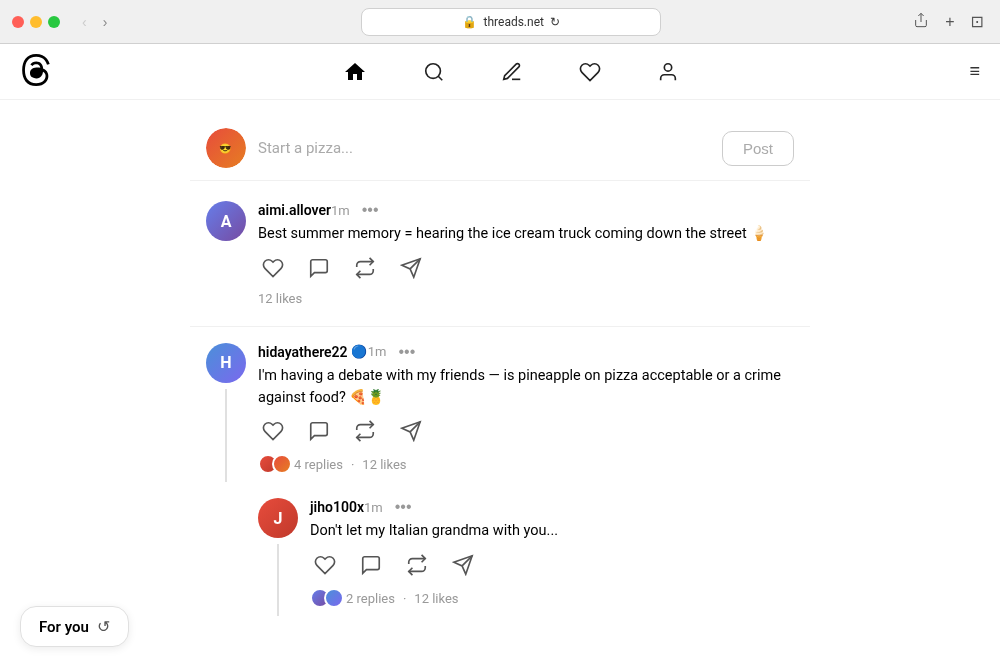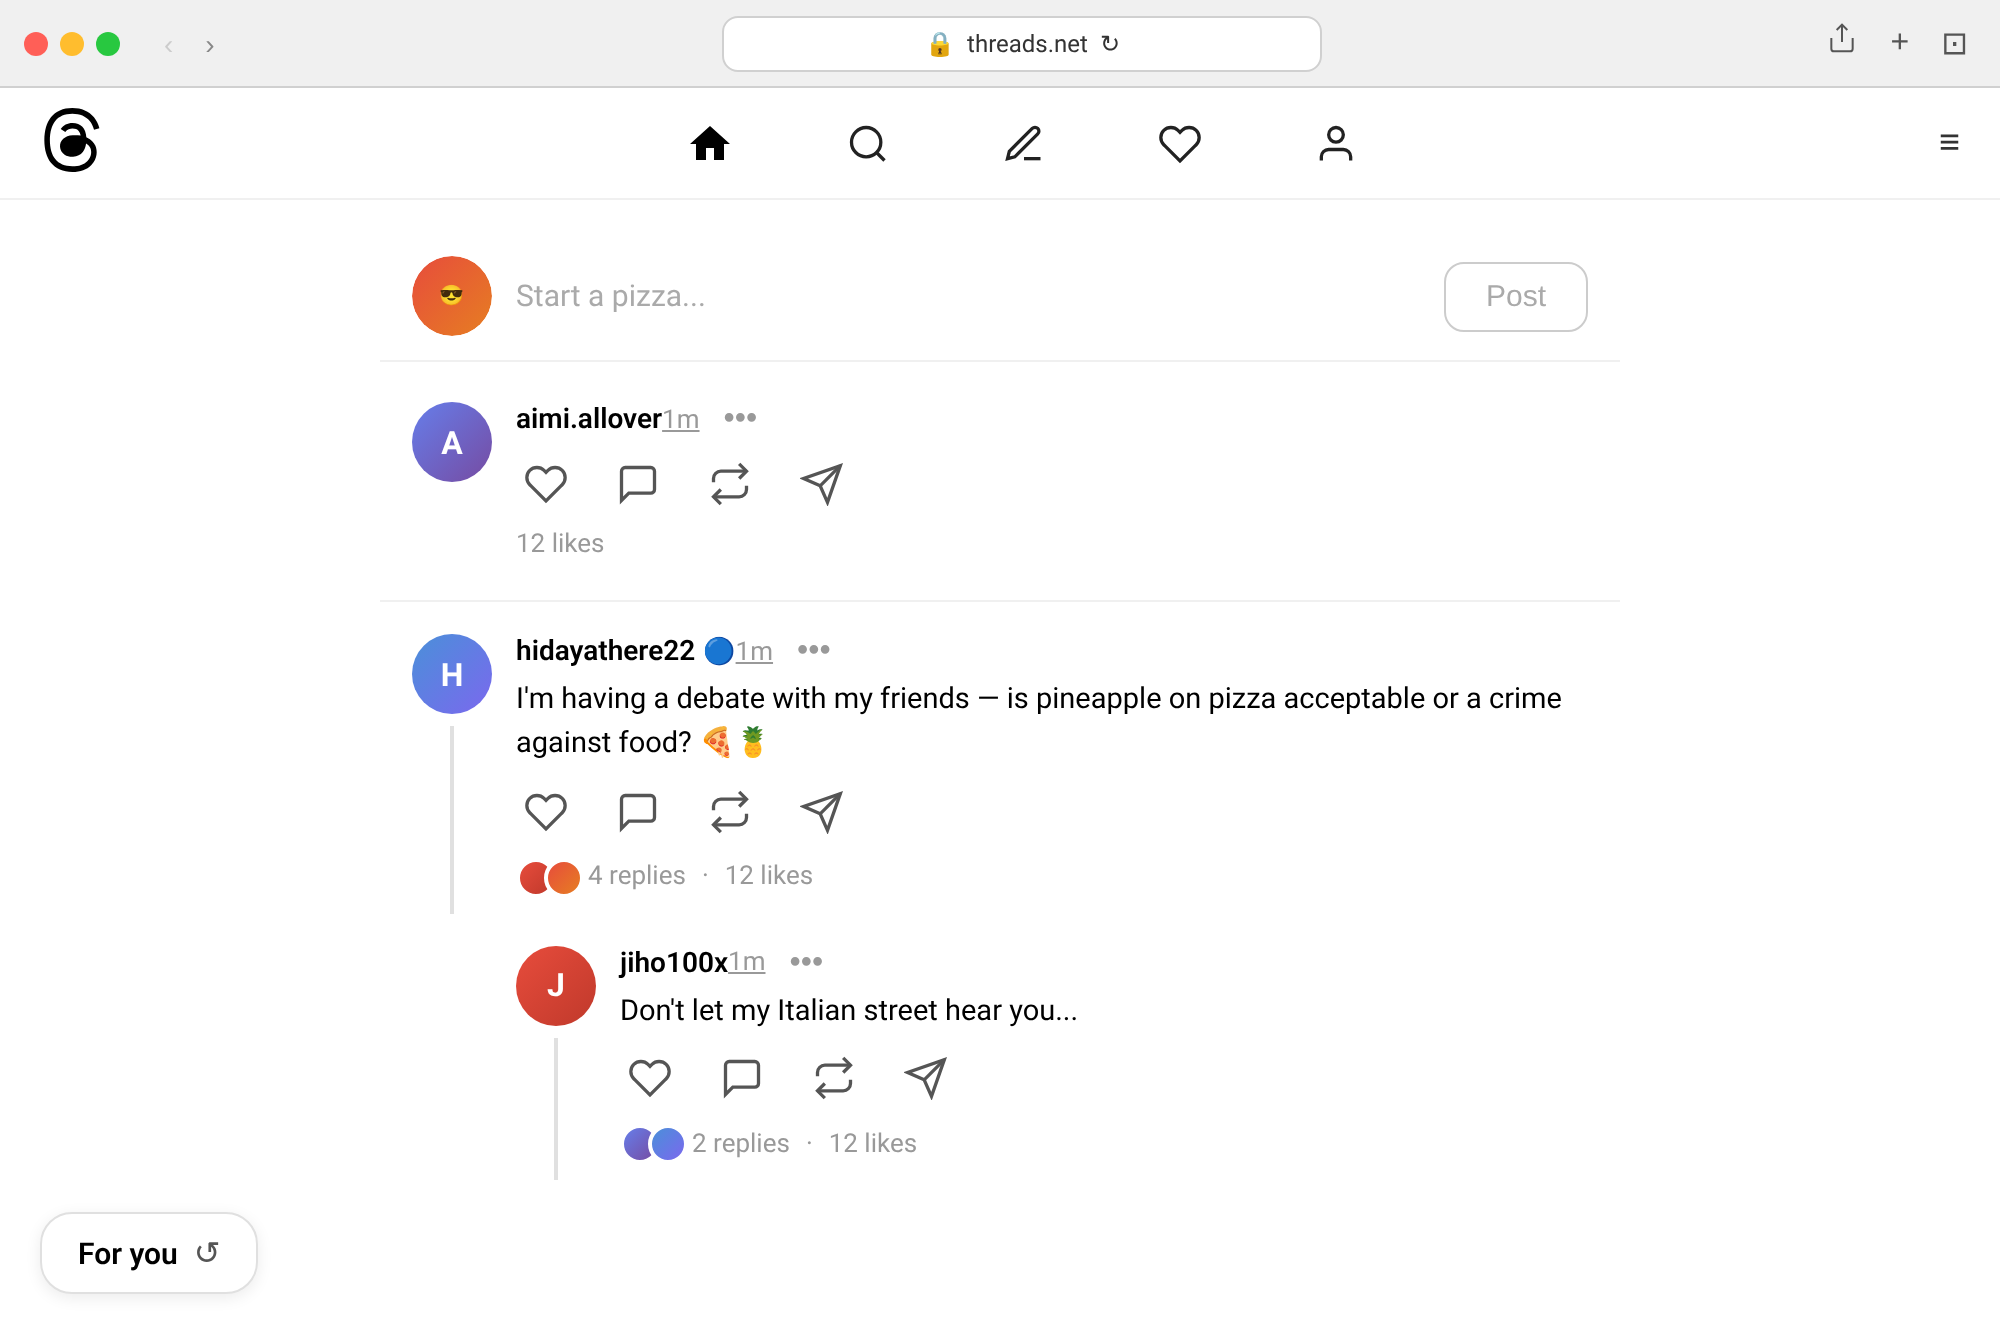--- a/index.html
+++ b/index.html
@@ -216,21 +216,20 @@
       font-size: 13px;
     }
     .post-meta {
       display: flex;
       align-items: center;
       gap: 8px;
     }
     .post-time {
       color: #999;
       font-size: 13px;
-      text-decoration: underline;
     }
     .more-btn {
       background: none;
       border: none;
       cursor: pointer;
       color: #999;
       font-size: 16px;
       padding: 0 4px;
     }
     .post-text {
@@ -409,20 +408,21 @@
     <div class="post-body">
       <div class="post-header">
         <div class="post-author">
           <span class="post-username">aimi.allover</span>
         </div>
         <div class="post-meta">
           <span class="post-time">1m</span>
           <button class="more-btn">•••</button>
         </div>
       </div>
+      <div class="post-text">Best summer memory = hearing the ice cream truck coming down the street 🍦</div>
       <div class="post-actions">
         <button class="action-btn">
           <svg width="22" height="22" viewBox="0 0 24 24" fill="none" stroke="currentColor" stroke-width="1.8">
             <path d="M20.84 4.61a5.5 5.5 0 00-7.78 0L12 5.67l-1.06-1.06a5.5 5.5 0 00-7.78 7.78l1.06 1.06L12 21.23l7.78-7.78 1.06-1.06a5.5 5.5 0 000-7.78z"></path>
           </svg>
         </button>
         <button class="action-btn">
           <svg width="22" height="22" viewBox="0 0 24 24" fill="none" stroke="currentColor" stroke-width="1.8">
             <path d="M21 15a2 2 0 01-2 2H7l-4 4V5a2 2 0 012-2h14a2 2 0 012 2z"></path>
           </svg>
@@ -509,21 +509,21 @@
     <div class="post-body">
       <div class="post-header">
         <div class="post-author">
           <span class="post-username">jiho100x</span>
         </div>
         <div class="post-meta">
           <span class="post-time">1m</span>
           <button class="more-btn">•••</button>
         </div>
       </div>
-      <div class="post-text">Don't let my Italian street hear you...</div>
+      <div class="post-text">Don't let my Italian grandma with you...</div>
       <div class="post-actions">
         <button class="action-btn">
           <svg width="22" height="22" viewBox="0 0 24 24" fill="none" stroke="currentColor" stroke-width="1.8">
             <path d="M20.84 4.61a5.5 5.5 0 00-7.78 0L12 5.67l-1.06-1.06a5.5 5.5 0 00-7.78 7.78l1.06 1.06L12 21.23l7.78-7.78 1.06-1.06a5.5 5.5 0 000-7.78z"></path>
           </svg>
         </button>
         <button class="action-btn">
           <svg width="22" height="22" viewBox="0 0 24 24" fill="none" stroke="currentColor" stroke-width="1.8">
             <path d="M21 15a2 2 0 01-2 2H7l-4 4V5a2 2 0 012-2h14a2 2 0 012 2z"></path>
           </svg>

